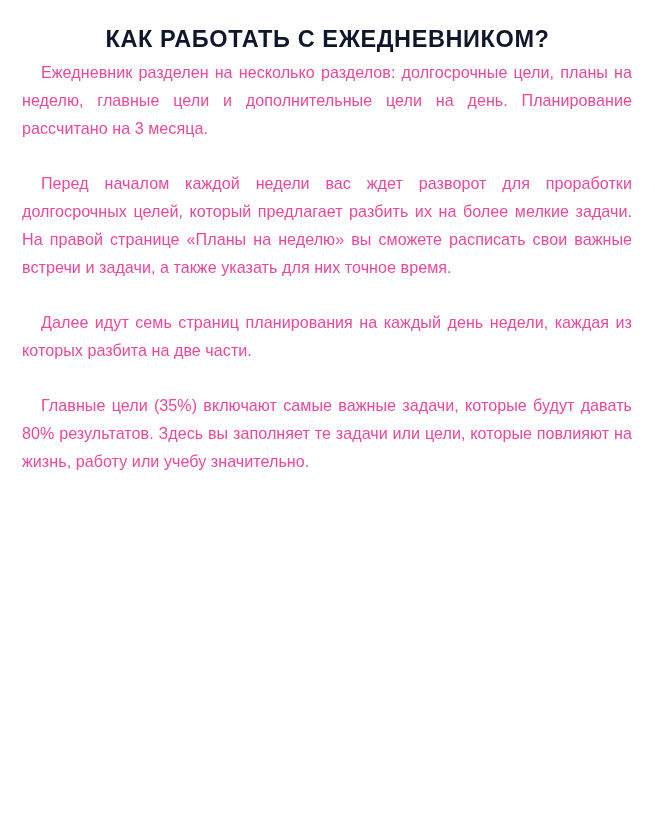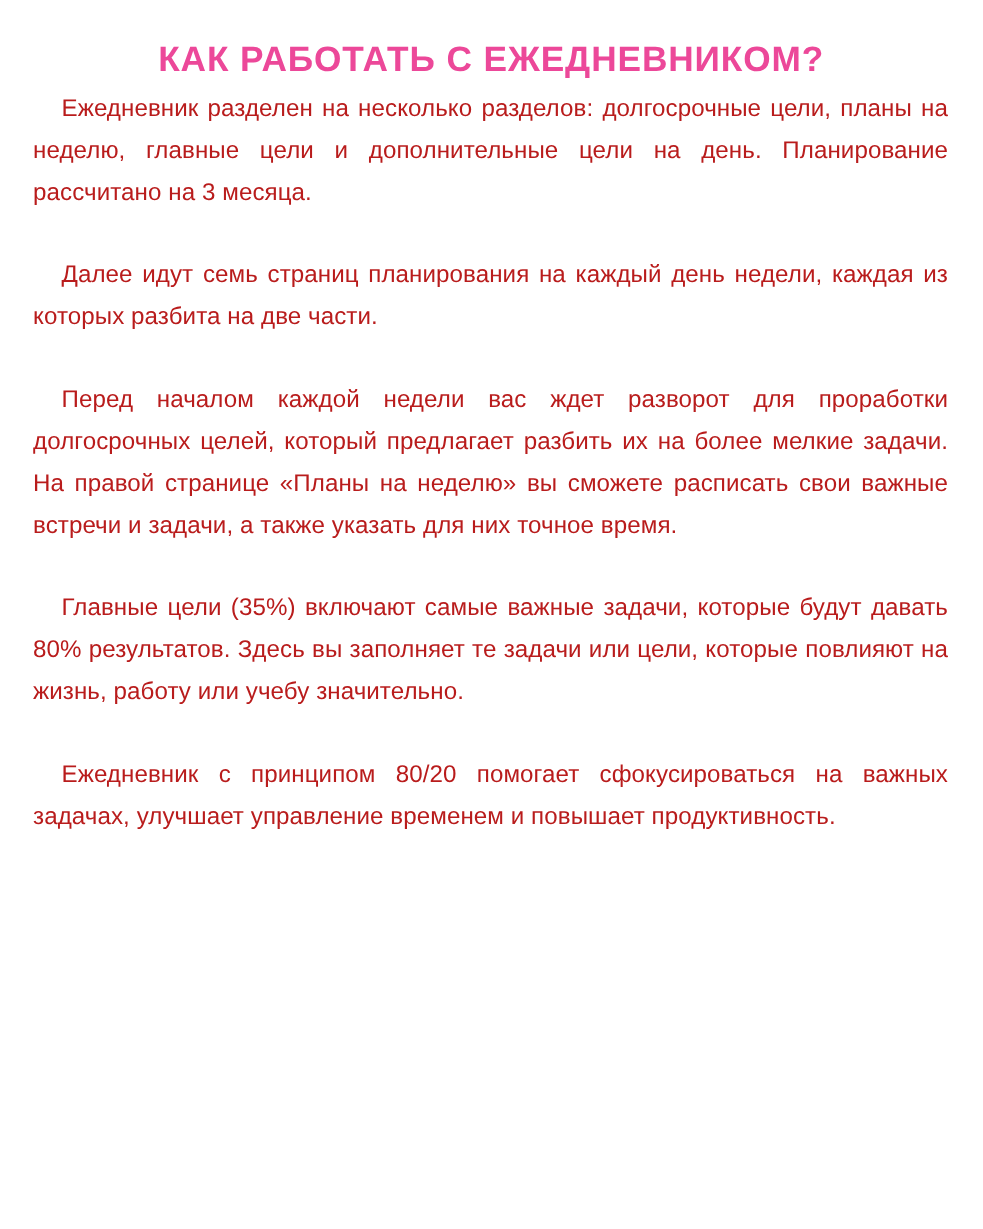--- a/index.html
+++ b/index.html
@@ -24,56 +24,55 @@
 
   #doc-title {
     position: absolute;
     top: 8px;
     left: 0;
     width: 655px;
     text-align: center;
     font-size: 23.5px;
     font-weight: 600;
     letter-spacing: 0.6px;
-    color: #ec4899;
+    color: #0f172a;
     line-height: 30px;
     white-space: nowrap;
   }
 
   #body-text {
     position: absolute;
     top: 58px;
     left: 22px;
     width: 610px;
   }
 
   .para {
     margin: 0 0 27px 0;
     text-indent: 19px;
     text-align: justify;
     text-justify: inter-word;
     font-size: 16.1px;
     line-height: 28px;
-    color: #b91c1c;
+    color: #ec4899;
     letter-spacing: 0.05px;
     hyphens: manual;
   }
 
   .para:last-child {
     margin-bottom: 0;
   }
 </style>
 </head>
 <body>
 
 <div id="page">
 
   <h1 id="doc-title">КАК РАБОТАТЬ С ЕЖЕДНЕВНИКОМ?</h1>
 
   <div id="body-text">
     <p class="para">Ежедневник разделен на несколько разделов: долгосрочные цели, планы на неделю, главные цели и дополнительные цели на день. Планирование рассчитано на 3 месяца.</p>
+    <p class="para">Перед началом каждой недели вас ждет разворот для проработки долгосрочных целей, который предлагает разбить их на более мелкие задачи. На правой странице «Планы на неделю» вы сможете расписать свои важные встречи и задачи, а также указать для них точное время.</p>
     <p class="para">Далее идут семь страниц планирования на каждый день недели, каждая из которых разбита на две части.</p>
-    <p class="para">Перед началом каждой недели вас ждет разворот для проработки долгосрочных целей, который предлагает разбить их на более мелкие задачи. На правой странице «Планы на неделю» вы сможете расписать свои важные встречи и задачи, а также указать для них точное время.</p>
     <p class="para">Главные цели (35%) включают самые важные задачи, которые будут давать 80% результатов. Здесь вы заполняет те задачи или цели, которые повлияют на жизнь, работу или учебу значительно.</p>
-    <p class="para">Ежедневник с принципом 80/20 помогает сфокусироваться на важных задачах, улучшает управление временем и повышает продуктивность.</p>
   </div>
 
 </div>
 
 </body></html>

